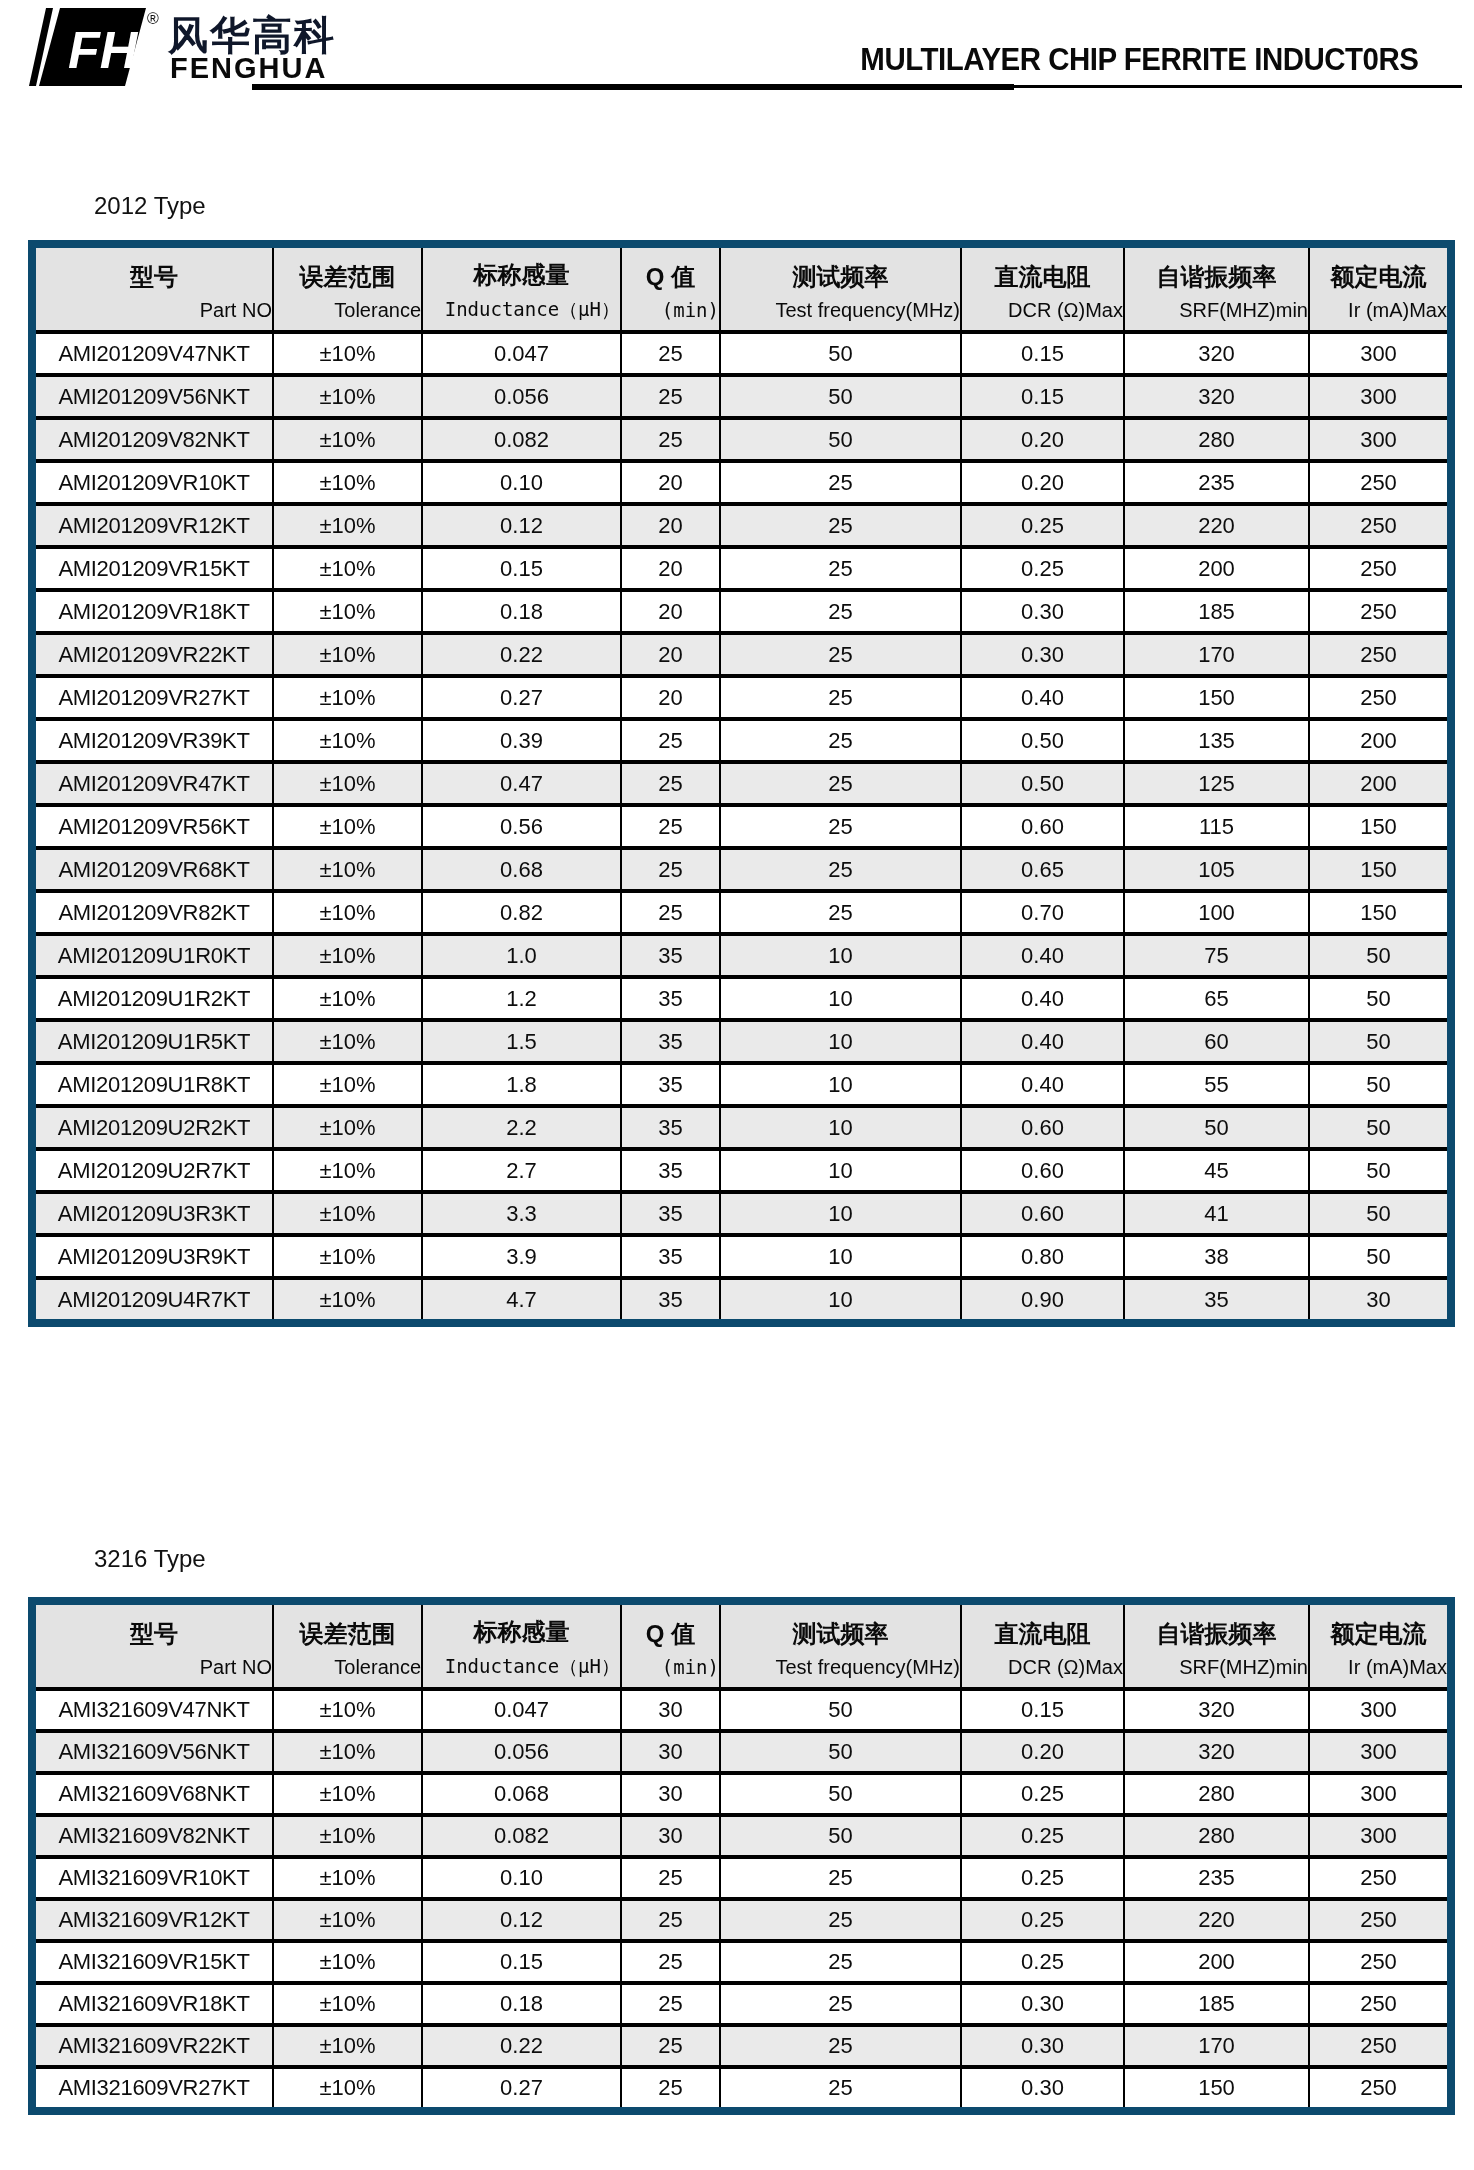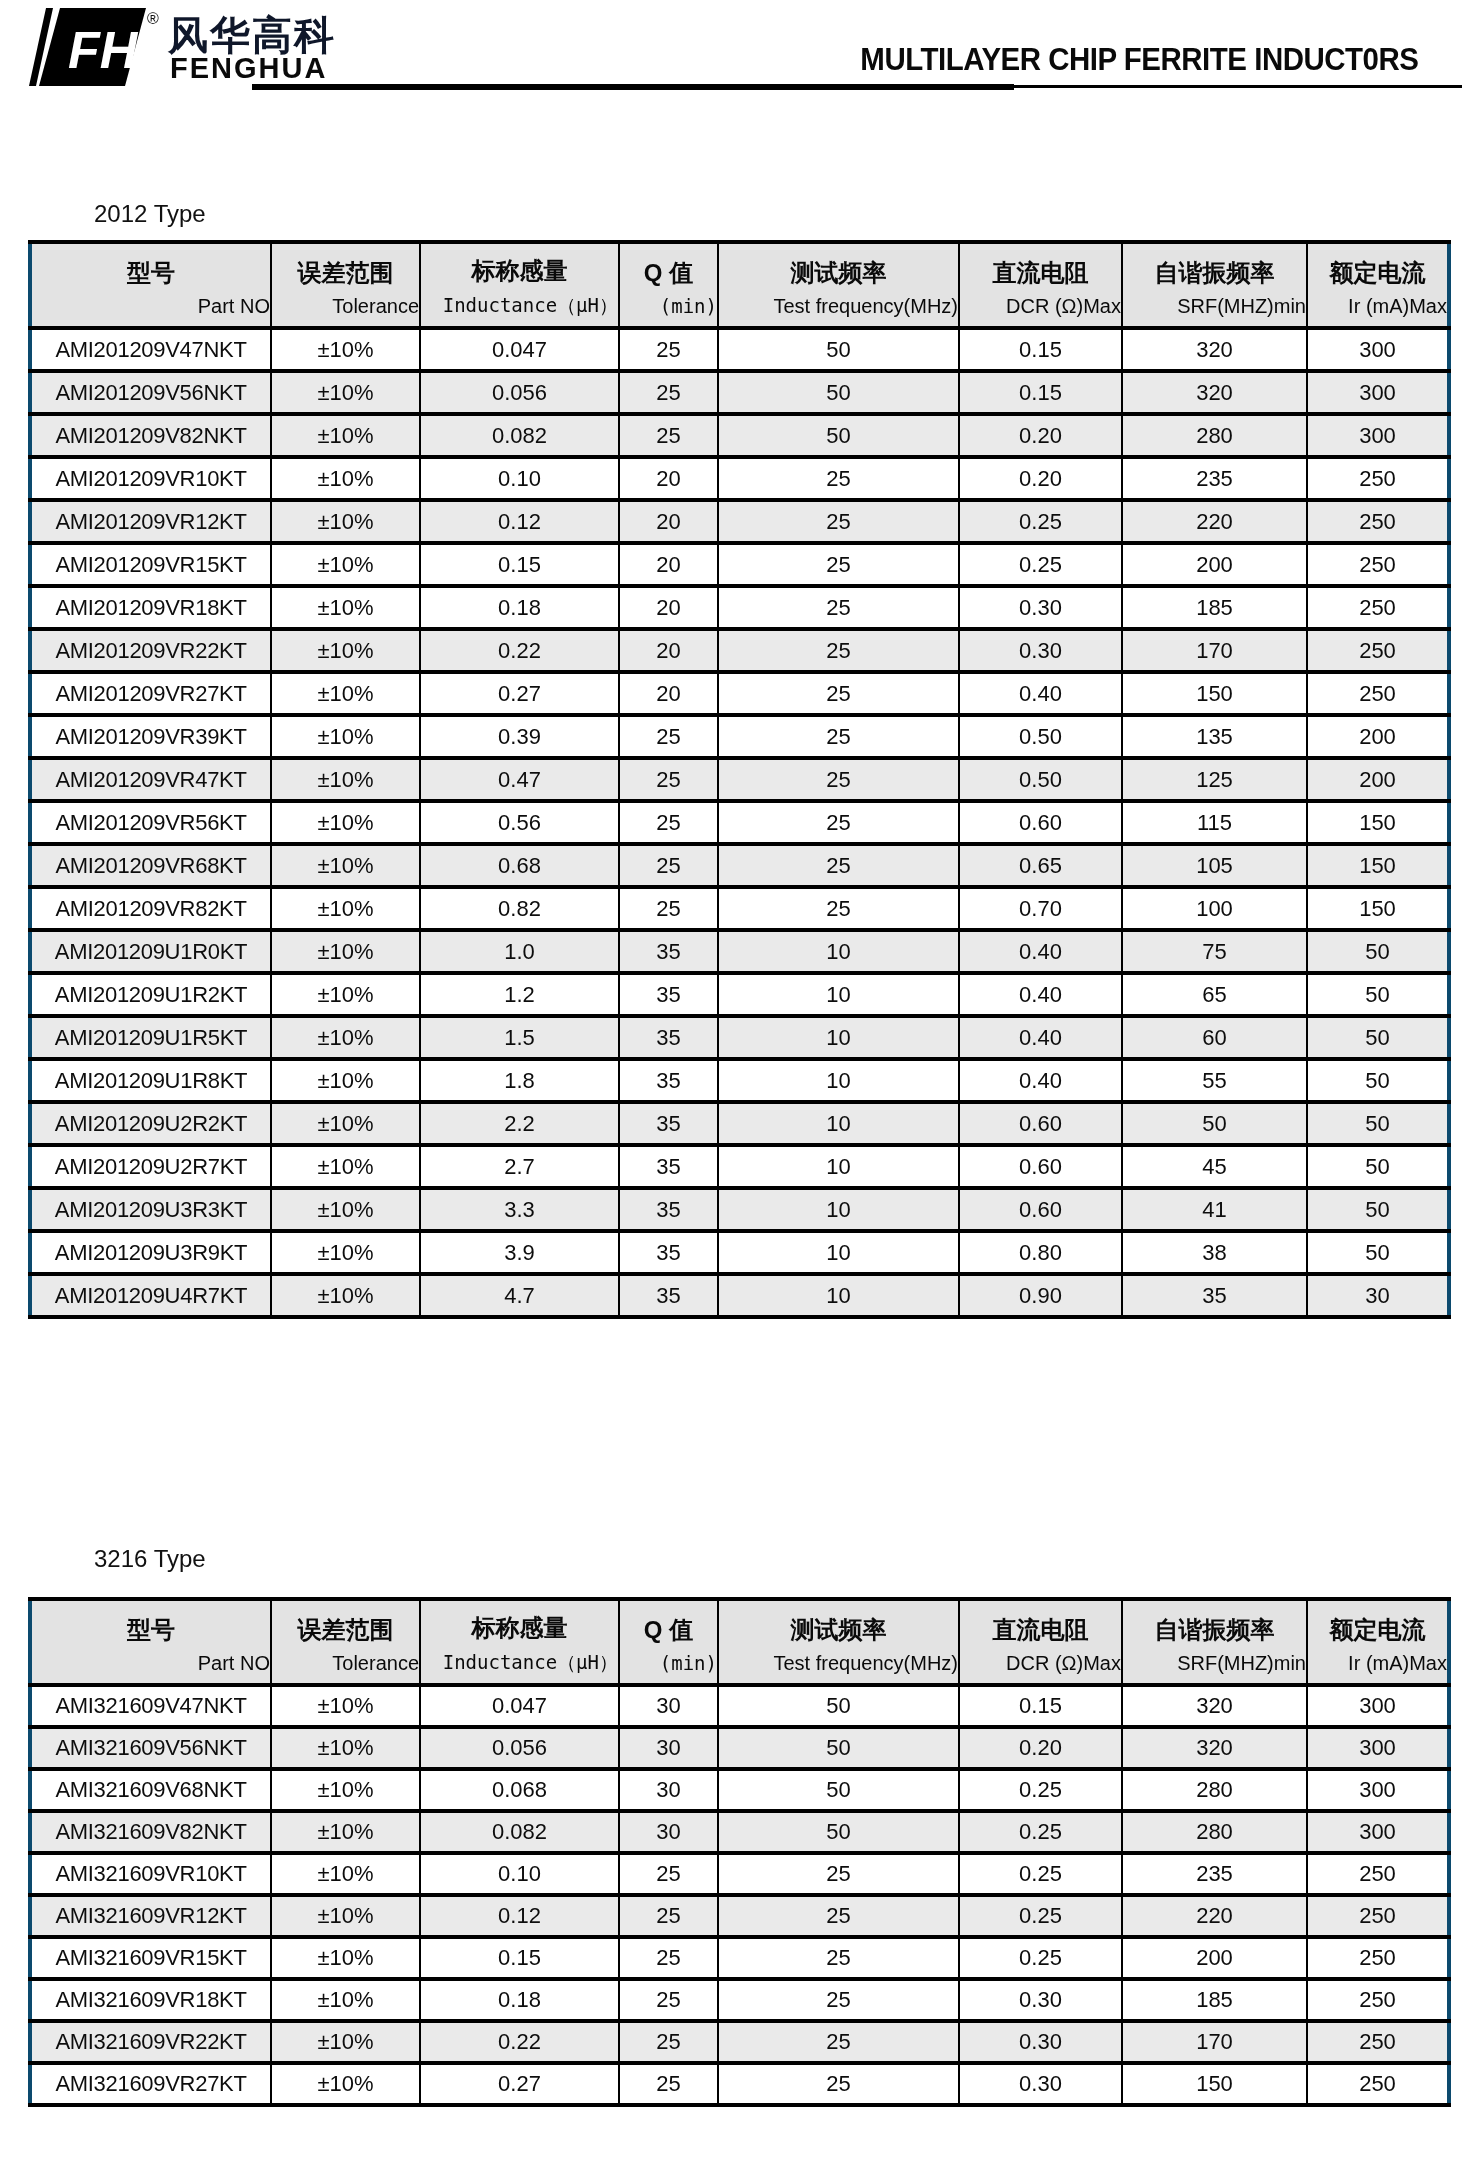--- a/index.html
+++ b/index.html
@@ -19,21 +19,21 @@
   .rule-thick { position:absolute; left:252px;  top:84px; width:762px; height:6px; background:#000; }
   .rule-thin  { position:absolute; left:1014px; top:85px; width:448px; height:3px; background:#000; }
 
   
   .type-label { position:absolute; left:94px; font-size:24px; color:#111; }
 
   
   table.spec {
     position:absolute; left:28px; width:1420px; table-layout:fixed;
     border-collapse:collapse; background:#bef264;
-    border:4px solid #0c4a6e;
+    border:8px solid #0c4a6e;
   }
   table.spec th, table.spec td {
     border-left:2px solid #000; border-right:2px solid #000;
     border-top:4px solid #000;  border-bottom:4px solid #000;
     text-align:center; vertical-align:middle; padding:0;
   }
   table.spec th { background:#e3e3e3; height:82px; font-weight:normal; }
   table.spec td { font-size:22px; color:#0d0d0d; background:#fff; }
   #table-0 td { height:39px; }
   #table-1 td { height:38px; }
@@ -55,21 +55,21 @@
       <text x="40" y="63" font-size="52" font-weight="bold" font-style="italic" fill="#fff" font-family="Liberation Sans, sans-serif">FH</text>
     </svg>
   </div>
   <div class="reg-mark">®</div>
   <div class="brand-cn">风华高科</div>
   <div class="brand-en">FENGHUA</div>
   <div class="doc-title">MULTILAYER CHIP FERRITE INDUCT0RS</div>
   <div class="rule-thick"></div>
   <div class="rule-thin"></div>
 
-  <div class="type-label" style="top:200px;">2012 Type</div>
+  <div class="type-label" style="top:192px;">2012 Type</div>
   <table class="spec" id="table-0" style="top:240px;">
       <colgroup>
         <col style="width: 241px;">
         <col style="width: 149px;">
         <col style="width: 199px;">
         <col style="width: 99px;">
         <col style="width: 241px;">
         <col style="width: 163px;">
         <col style="width: 185px;">
         <col style="width: 142px;">

